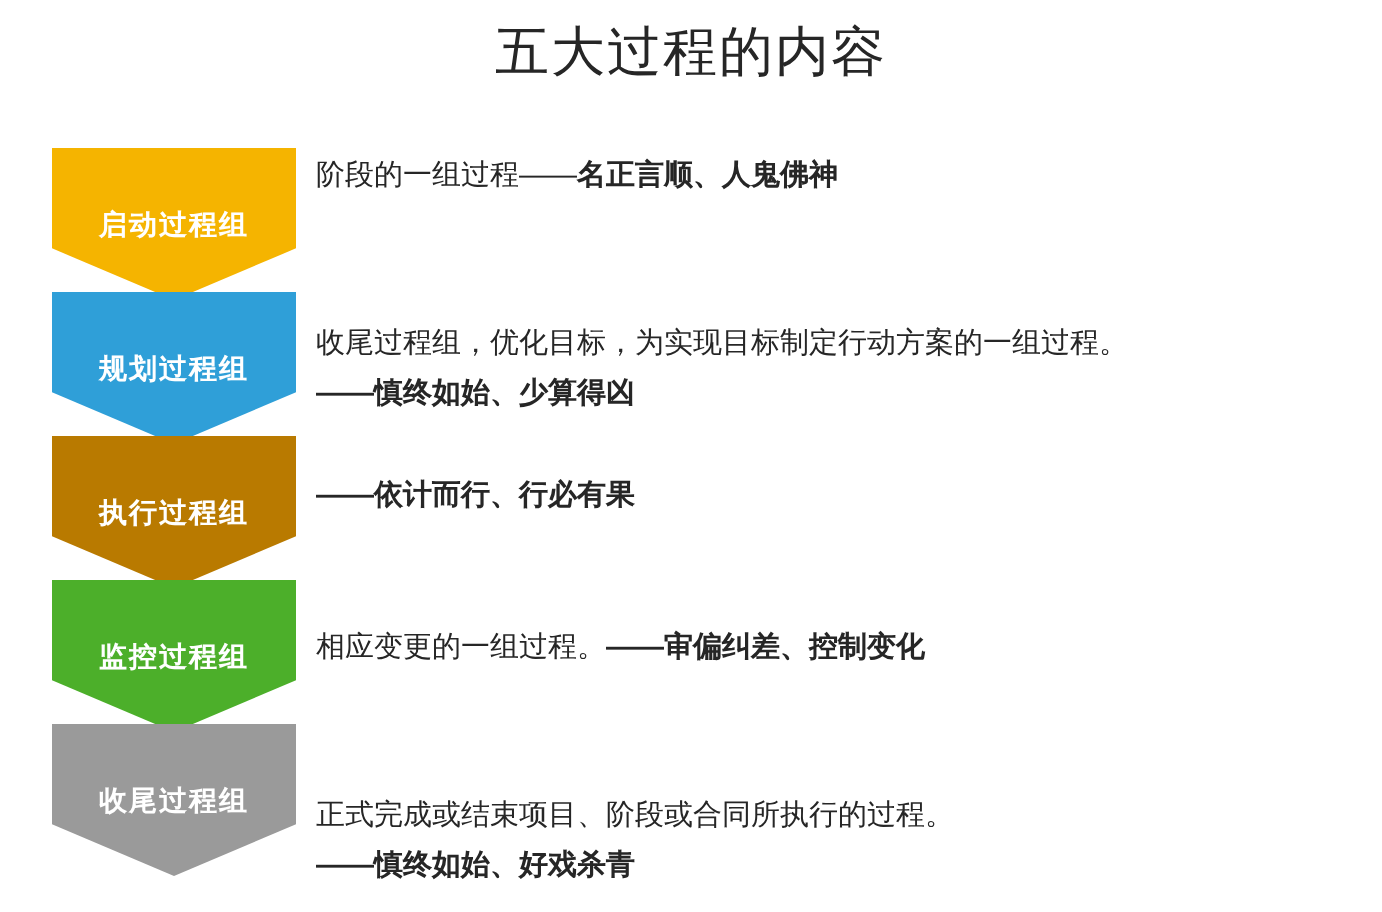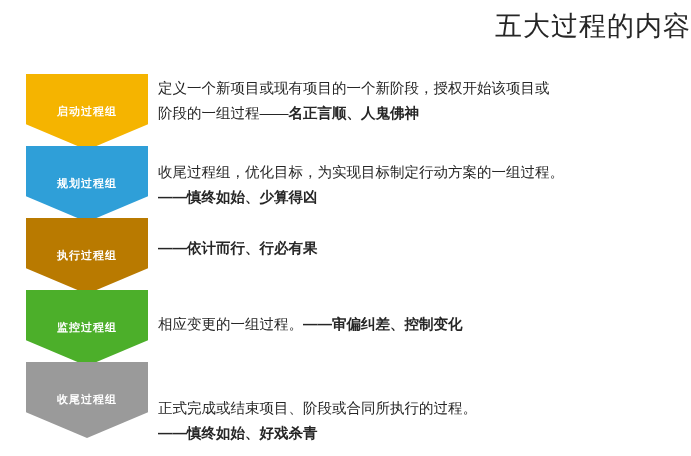--- a/index.html
+++ b/index.html
@@ -17,21 +17,21 @@
   #slide {
     position: relative;
     width: 691px;
     height: 456px;
   }
   #title {
     position: absolute;
     top: 8px;
     left: 0;
     width: 691px;
-    text-align: right;
+    text-align: center;
     font-size: 27px;
     color: #262626;
     letter-spacing: 1px;
     font-weight: normal;
   }
   #chevron-column {
     position: absolute;
     left: 26px;
     top: 74px;
     width: 122px;
@@ -46,21 +46,21 @@
     position: absolute;
     inset: 0;
     clip-path: polygon(0% 0%, 100% 0%, 100% 66%, 50% 100%, 0% 66%);
   }
   .chevron .label {
     position: absolute;
     left: 0;
     right: 0;
     top: 30px;
     text-align: center;
-    font-size: 11px;
+    font-size: 14px;
     color: #ffffff;
     font-weight: bold;
     letter-spacing: 1px;
   }
   #rows {
     position: absolute;
     left: 158px;
     top: 76px;
     width: 516px;
   }
@@ -115,23 +115,20 @@
       <div class="shape" style="background:#9a9a9a"></div>
       <div class="label">收尾过程组</div>
     </div>
 
   </div>
 
   <div id="rows">
 
     <div class="row row-0">
       <div class="line">
-        <span>定义一个新项目或现有项目的一个新阶段，授权开始该项目或</span>
-      </div>
-      <div class="line">
         <span>阶段的一组过程——</span><span class="bold">名正言顺、人鬼佛神</span>
       </div>
     </div>
 
     <div class="row row-1">
       <div class="line">
         <span>收尾过程组，优化目标，为实现目标制定行动方案的一组过程。</span>
       </div>
       <div class="line">
         <span class="bold">——慎终如始、少算得凶</span>

